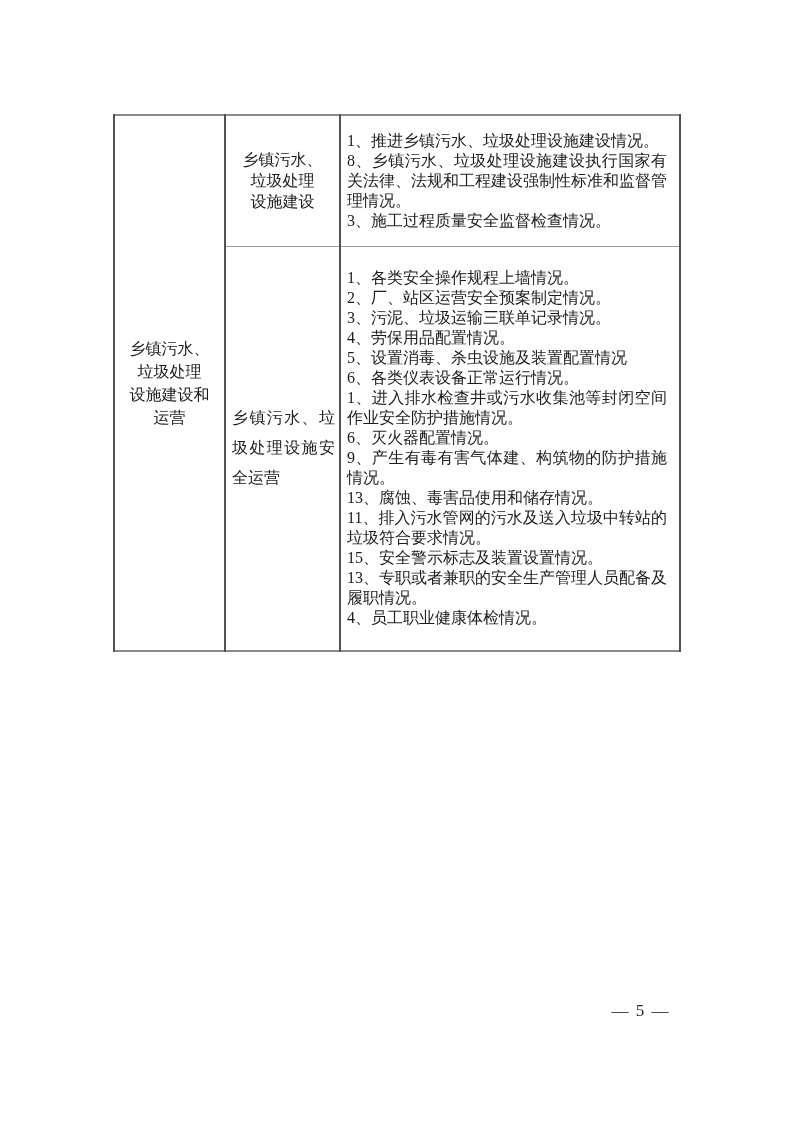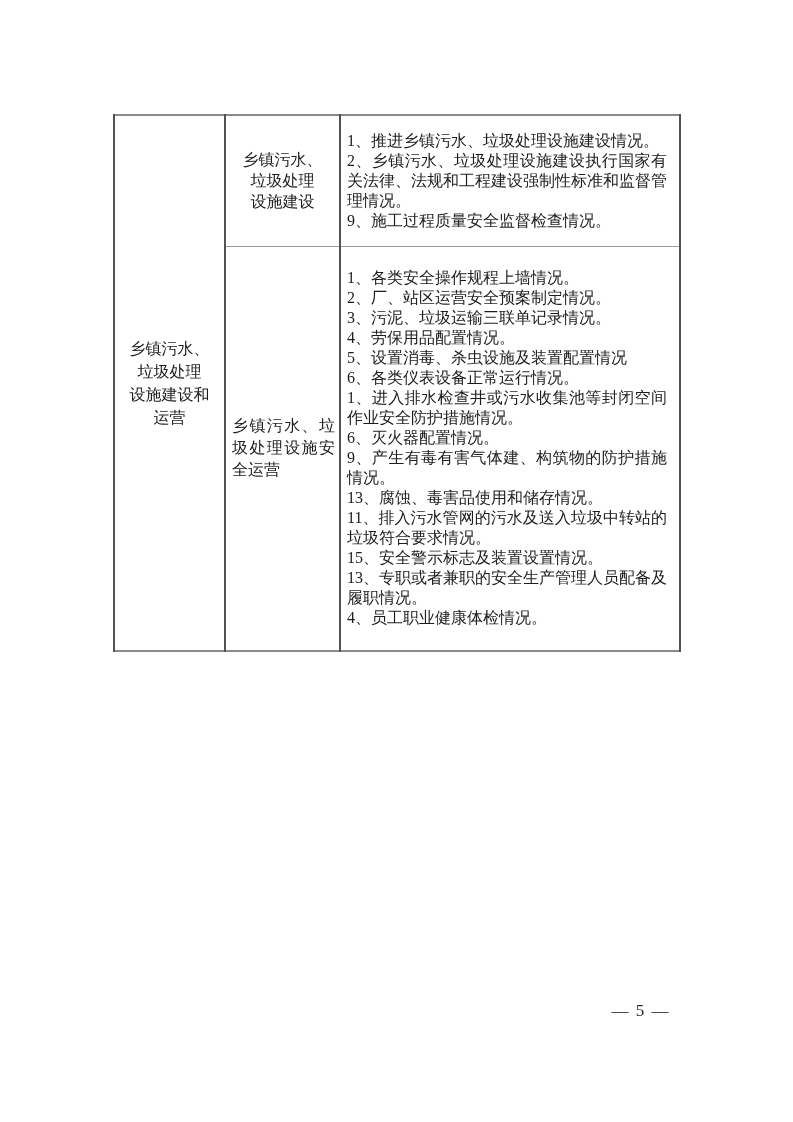--- a/index.html
+++ b/index.html
@@ -43,21 +43,21 @@
     padding: 0 4px;
   }
   td.sub-cell {
     text-align: center;
     line-height: 21px;
     white-space: pre-line;
     padding: 0 4px;
   }
   td.sub-cell-wrap {
     text-align: justify;
-    line-height: 22px;
+    line-height: 30px;
     padding: 0 4px 0 6px;
   }
   td.items-cell {
     padding: 0 12px 0 6px;
   }
   .item {
     margin: 0;
     line-height: 20px;
     text-align: justify;
   }
@@ -88,22 +88,22 @@
         <td class="cat-cell" rowspan="2">乡镇污水、
 垃圾处理
 设施建设和
 运营</td>
         <td class="sub-cell">乡镇污水、
 垃圾处理
 设施建设</td>
         <td class="items-cell">
           <div>
               <p class="item">1、推进乡镇污水、垃圾处理设施建设情况。</p>
-              <p class="item">2、乡镇污水、垃圾处理设施建设执行国家有关法律、法规和工程建设强制性标准和监督管理情况。</p>
-              <p class="item">9、施工过程质量安全监督检查情况。</p>
+              <p class="item">8、乡镇污水、垃圾处理设施建设执行国家有关法律、法规和工程建设强制性标准和监督管理情况。</p>
+              <p class="item">3、施工过程质量安全监督检查情况。</p>
             </div>
         </td>
       </tr>
       <tr class="row-operate">
         <td class="sub-cell-wrap">乡镇污水、垃圾处理设施安全运营</td>
         <td class="items-cell">
           <div>
               <p class="item">1、各类安全操作规程上墙情况。</p>
               <p class="item">2、厂、站区运营安全预案制定情况。</p>
               <p class="item">3、污泥、垃圾运输三联单记录情况。</p>

